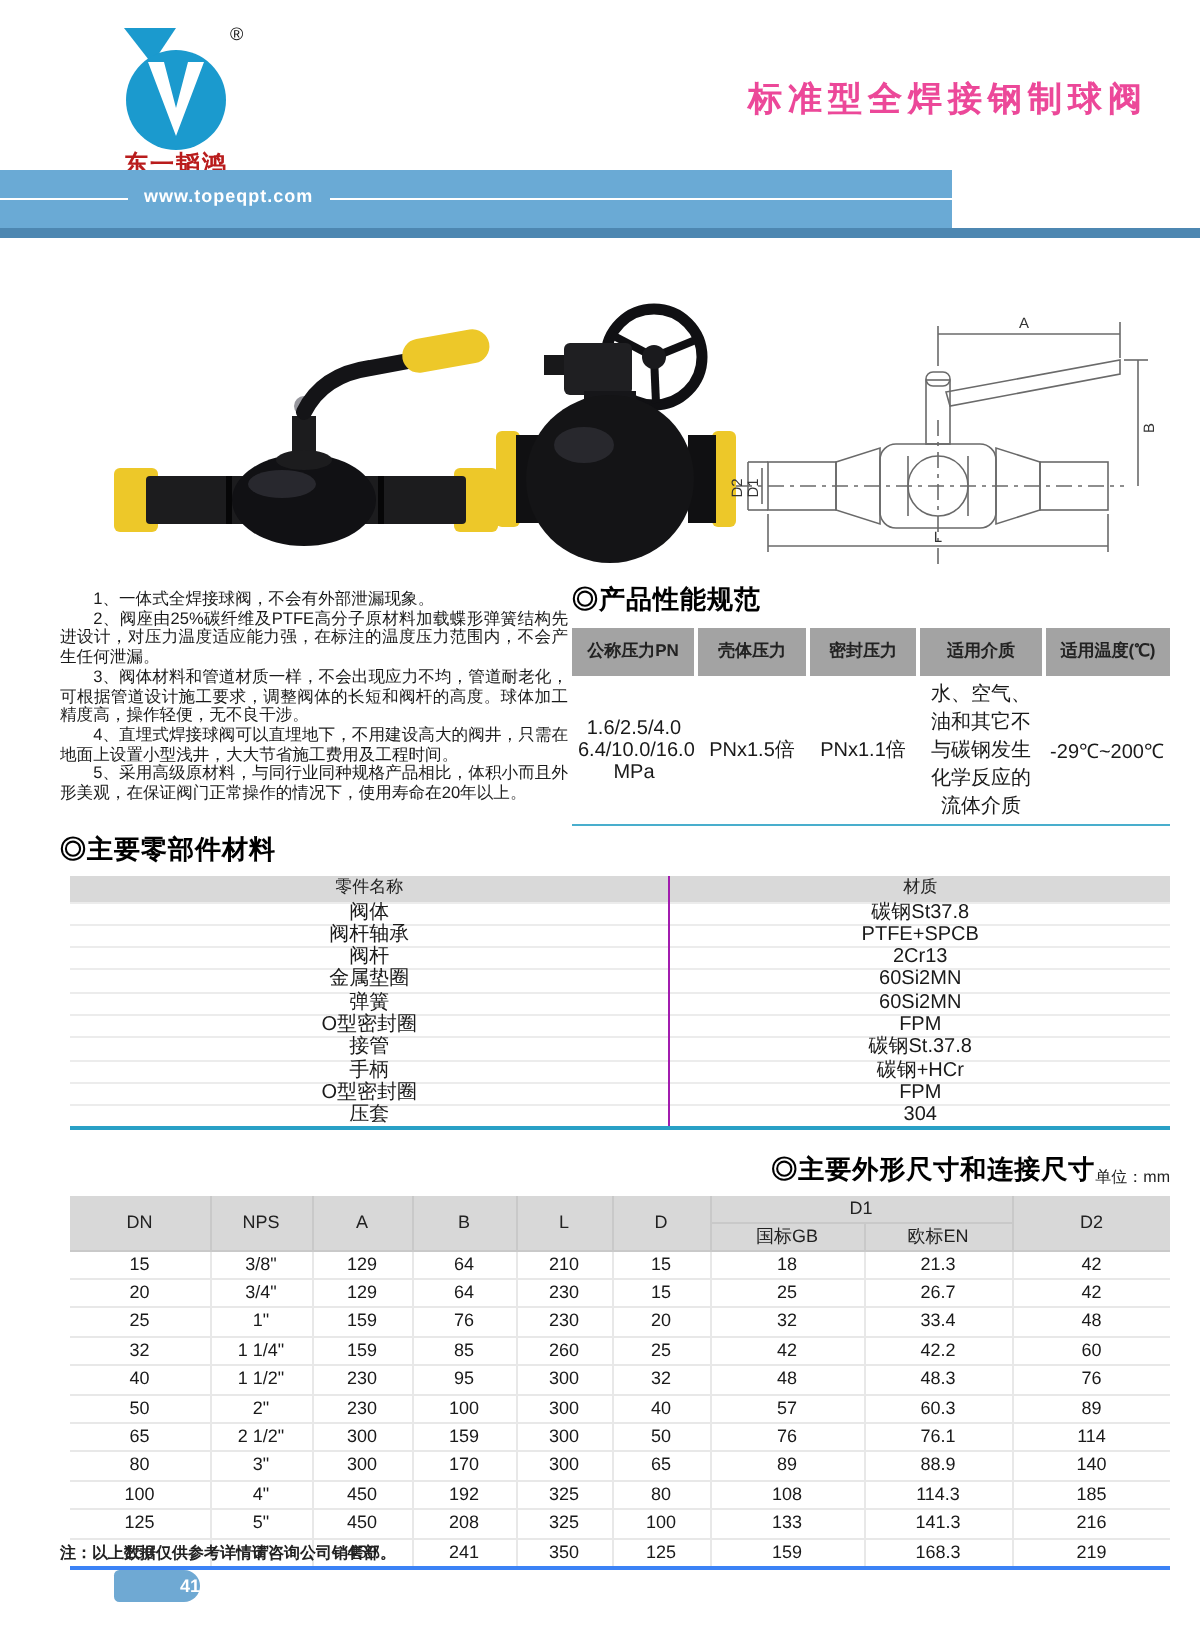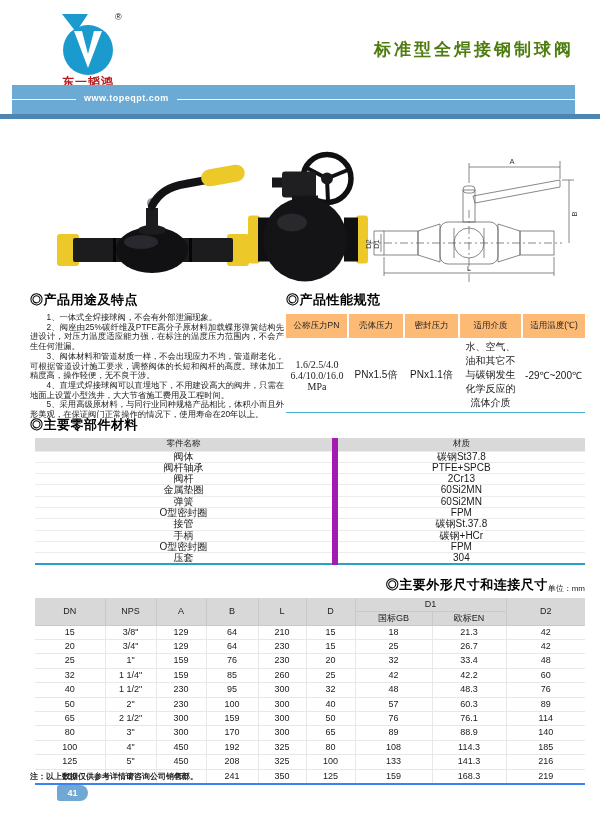--- a/index.html
+++ b/index.html
@@ -5,74 +5,74 @@
   * { margin:0; padding:0; box-sizing:border-box; }
   html,body { background:#fff; }
   body { font-family:"Liberation Sans", sans-serif; }
   .page { position:relative; width:600px; height:819px; background:#fff; overflow:hidden; }
 
   
   .logo { position:absolute; left:52px; top:10px; width:72px; height:66px; }
   .company-name { position:absolute; left:44px; top:74px; width:88px; text-align:center;
                   font-size:12px; font-weight:700; letter-spacing:1px; color:#b91c1c; }
   .doc-title { position:absolute; right:26px; top:38px; font-size:17px; font-weight:700;
-               letter-spacing:3px; color:#4d7c0f; white-space:nowrap; }
+               letter-spacing:3px; color:#ec4899; white-space:nowrap; }
 
   
-  .band { position:absolute; left:12px; top:85px; width:563px; height:29px; background:#6aaad5; }
+  .band { position:absolute; left:0; top:85px; width:476px; height:29px; background:#6aaad5; }
   .band-line { position:absolute; left:0; right:0; top:14px; height:1px; background:#fff; }
   .band-text { position:absolute; left:64px; top:8px; background:#6aaad5; padding:0 8px;
                color:#fff; font-size:9px; font-weight:700; letter-spacing:0.5px; }
   .band-edge { position:absolute; left:0; top:114px; width:600px; height:5px; background:#4d87b1; }
 
   
   .photo1 { position:absolute; left:55px; top:150px; width:195px; height:135px; }
   .photo2 { position:absolute; left:248px; top:150px; width:120px; height:135px; }
   .drawing { position:absolute; left:364px; top:150px; width:222px; height:138px; }
 
   
   .sec-title { font-size:13px; font-weight:700; color:#000; letter-spacing:0.5px; white-space:nowrap; }
   .features { position:absolute; left:30px; top:291px; width:254px; }
   .features .para-list { margin-top:4px; font-size:8.3px; line-height:9.7px; color:#1a1a1a; text-align:justify; }
   .para { text-indent:2em; }
 
   .specs { position:absolute; left:286px; top:291px; width:299px; }
   table { border-collapse:collapse; table-layout:fixed; }
   .spec-table { width:299px; margin-top:5px; border-bottom:1.5px solid #49aecd; }
-  .spec-table th { background:#fdba74; font-weight:400; font-size:8.5px; color:#222;
+  .spec-table th { background:#a3a3a3; font-weight:700; font-size:8.5px; color:#222;
                    height:24px; border-right:2px solid #fff; padding:2px 1px; }
   .spec-table th:last-child { border-right:none; }
   .spec-table td { height:70px; font-size:10px; color:#1a1a1a; text-align:center;
                    vertical-align:middle; padding:2px 3px; }
-  .pre { white-space:pre-line;font-family:Liberation Serif, serif; }
+  .pre { white-space:pre-line; }
 
   .materials { position:absolute; left:30px; top:416px; width:555px; }
   .mat-table { width:550px; margin:4px 0 0 5px; border-bottom:2px solid #29a0c6; }
   .mat-table th { background:#d9d9d9; font-weight:400; font-size:8.5px; color:#222; height:13px; }
-  .mat-table th:first-child, .mat-table td:first-child { width:54.5%; border-right:6px solid #a21caf;margin-top:40px; }
+  .mat-table th:first-child, .mat-table td:first-child { width:54.5%; border-right:1px solid #a21caf;margin-top:40px; }
   .mat-table td { font-size:10px; color:#1a1a1a; text-align:center; height:10.3px;
                   line-height:10.3px; padding:0; border-top:1px solid #ececec; }
 
   .dims { position:absolute; left:30px; top:576px; width:555px; }
   .dims-head { display:flex; justify-content:flex-end; align-items:flex-end; }
   .unit-label { font-size:8px; color:#222; }
   .dim-table { width:550px; margin:4px 0 0 5px; border-bottom:2px solid #3b82f6; }
   .dim-table th { background:#d8d8d8; font-weight:400; font-size:9px; color:#222;
                   height:13px; border:1px solid #c9c9c9; border-top:none; }
   .dim-table thead tr th:first-child { border-left:none; }
   .dim-table thead tr th:last-child { border-right:none; }
   .dim-table td { font-size:9px; color:#1a1a1a; text-align:center; height:13.4px;
                   line-height:13.4px; padding:0; border:1px solid #e8e8e8; border-top:none; }
   .dim-table td:first-child { border-left:none; }
   .dim-table td:last-child { border-right:none; }
 
   .note { position:absolute; left:30px; top:771px; font-size:8px; font-weight:700; color:#222; }
 
-  .page-badge { position:absolute; left:57px; top:785px; width:31px; height:16px; background:#6fa9d3;
-                color:#fff; font-size:9px; font-weight:700; text-align:center; line-height:16px;
+  .page-badge { position:absolute; left:57px; top:785px; width:43px; height:16px; background:#6fa9d3;
+                color:#fff; font-size:9px; font-weight:700; text-align:right; line-height:16px;
                 border-radius:3px 9px 9px 3px; }
 
   svg text { font-family:"Liberation Sans", sans-serif; }
 </style>
 </head>
 <body>
 
 <div class="page">
 
   <svg class="logo" viewBox="0 0 72 66">
@@ -155,21 +155,20 @@
     <g fill="#333" font-size="7.5">
       <text x="148" y="14" text-anchor="middle">A</text>
       <text x="213" y="64" text-anchor="middle" transform="rotate(-90 213 64)">B</text>
       <text x="7" y="94" text-anchor="middle" transform="rotate(-90 7 94)">D2</text>
       <text x="15" y="94" text-anchor="middle" transform="rotate(-90 15 94)">D1</text>
       <text x="105" y="121" text-anchor="middle">L</text>
     </g>
   </svg>
 
   <section class="features">
-    <div class="sec-title"><span>◎</span><span>产品用途及特点</span></div>
     <div class="para-list">
         <div class="para">1、一体式全焊接球阀，不会有外部泄漏现象。</div>
         <div class="para">2、阀座由25%碳纤维及PTFE高分子原材料加载蝶形弹簧结构先进设计，对压力温度适应能力强，在标注的温度压力范围内，不会产生任何泄漏。</div>
         <div class="para">3、阀体材料和管道材质一样，不会出现应力不均，管道耐老化，可根据管道设计施工要求，调整阀体的长短和阀杆的高度。球体加工精度高，操作轻便，无不良干涉。</div>
         <div class="para">4、直埋式焊接球阀可以直埋地下，不用建设高大的阀井，只需在地面上设置小型浅井，大大节省施工费用及工程时间。</div>
         <div class="para">5、采用高级原材料，与同行业同种规格产品相比，体积小而且外形美观，在保证阀门正常操作的情况下，使用寿命在20年以上。</div>
       </div>
   </section>
 
   <section class="specs">

